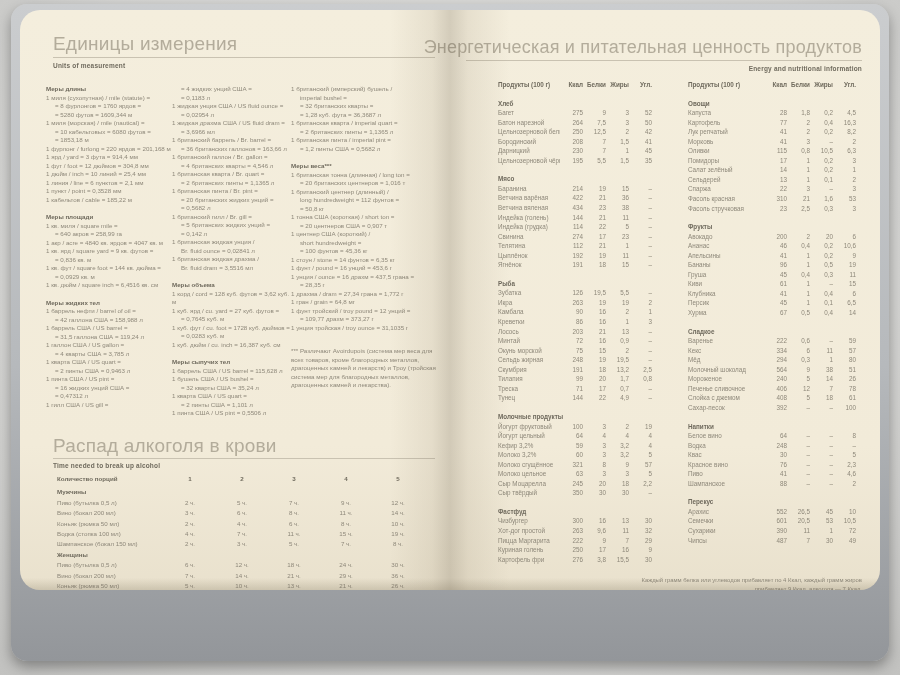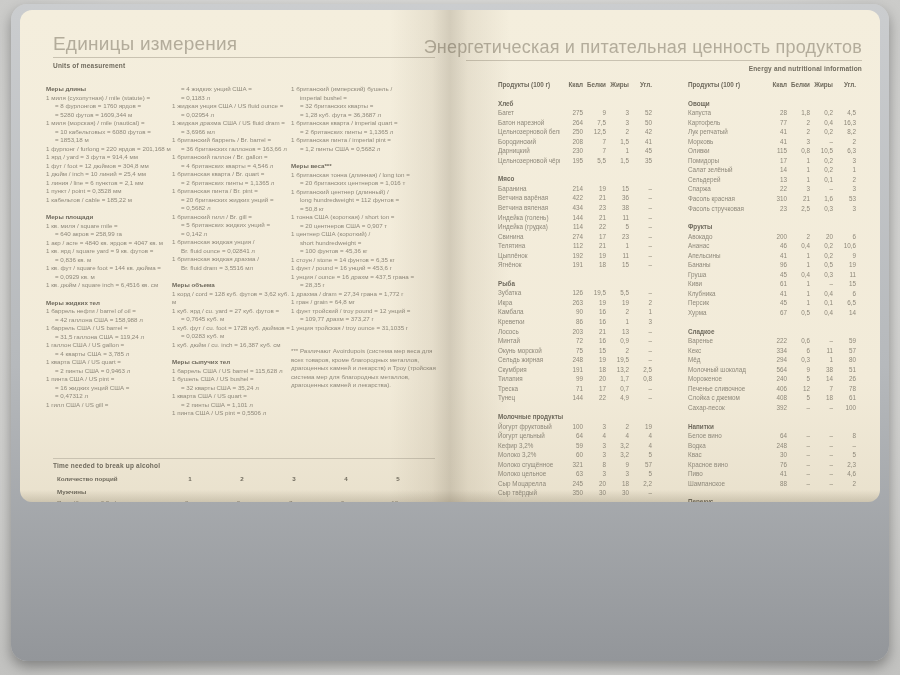--- a/index.html
+++ b/index.html
@@ -2,21 +2,21 @@
 <html><head>
 <meta charset="utf-8">
 <style>
   html,body{margin:0;padding:0;}
   body{width:900px;height:675px;position:relative;overflow:hidden;
        background:radial-gradient(ellipse at 50% 40%, #e3e3e1 0%, #d4d4d2 70%, #c2c2c0 100%);
        font-family:"Liberation Sans", sans-serif;}
   .notebook{position:absolute;left:11px;top:4px;width:878px;height:657px;border-radius:16px;
        background:linear-gradient(180deg,#cbcdcf 0%,#b6b9bc 55%,#93969a 100%);
        box-shadow:0 6px 14px rgba(0,0,0,0.35);}
-  .pages{position:absolute;left:9px;top:6px;width:860px;height:492px;border-radius:12px;overflow:hidden;
+  .pages{position:absolute;left:9px;top:6px;width:860px;height:580px;border-radius:20px;overflow:hidden;
        background:linear-gradient(180deg,#f4eedd 0%,#f2ebd9 75%,#e9e1cd 100%);}
   .pages::after{content:"";position:absolute;left:0;right:0;bottom:0;height:12px;
        background:linear-gradient(180deg,rgba(90,78,55,0) 0%,rgba(90,78,55,0.20) 100%);}
   .spine{position:absolute;top:0;bottom:0;left:50%;width:120px;transform:translateX(-50%);
        background:linear-gradient(90deg,rgba(110,95,70,0) 0%,rgba(110,95,70,0.10) 35%,rgba(80,68,48,0.20) 50%,rgba(110,95,70,0.10) 65%,rgba(110,95,70,0) 100%);}
   .page{position:absolute;top:0;height:100%;width:430px;}
   .page-left{left:0;} .page-right{left:430px;}
 
   .big-title{position:absolute;font-size:19px;line-height:20px;color:#b3ac9b;letter-spacing:0.2px;white-space:nowrap;}
   .t-rule{position:absolute;height:1px;background:#c9c2b1;}
@@ -176,20 +176,21 @@
             <div class="u-c">= 28,35 г</div>
             <div class="u-l">1 драхма / dram = 27,34 грана = 1,772 г</div>
             <div class="u-l">1 гран / grain = 64,8 мг</div>
             <div class="u-l">1 фунт тройский / troy pound = 12 унций =</div>
             <div class="u-c">= 109,77 драхм = 373,27 г</div>
             <div class="u-l">1 унция тройская / troy ounce = 31,1035 г</div>
             <div class="u-p">*** Различают Avoirdupois (система мер веса для всех товаров, кроме благородных металлов, драгоценных камней и лекарств) и Троу (тройская система мер для благородных металлов, драгоценных камней и лекарства).</div>
           </div>
         </div>
 
+      <div class="big-title" style="left:33px;top:426px;">Распад алкоголя в крови</div>
       <div class="t-rule" style="left:33px;top:448px;width:382px;"></div>
       <div class="subt" style="left:33px;top:452px;">Time needed to break up alcohol</div>
 
       <div id="alcohol-table">
           <div class="a-row a-head">
             <span class="a-label">Количество порций</span>
             <span class="a-num">1</span>
             <span class="a-num">2</span>
             <span class="a-num">3</span>
             <span class="a-num">4</span>

